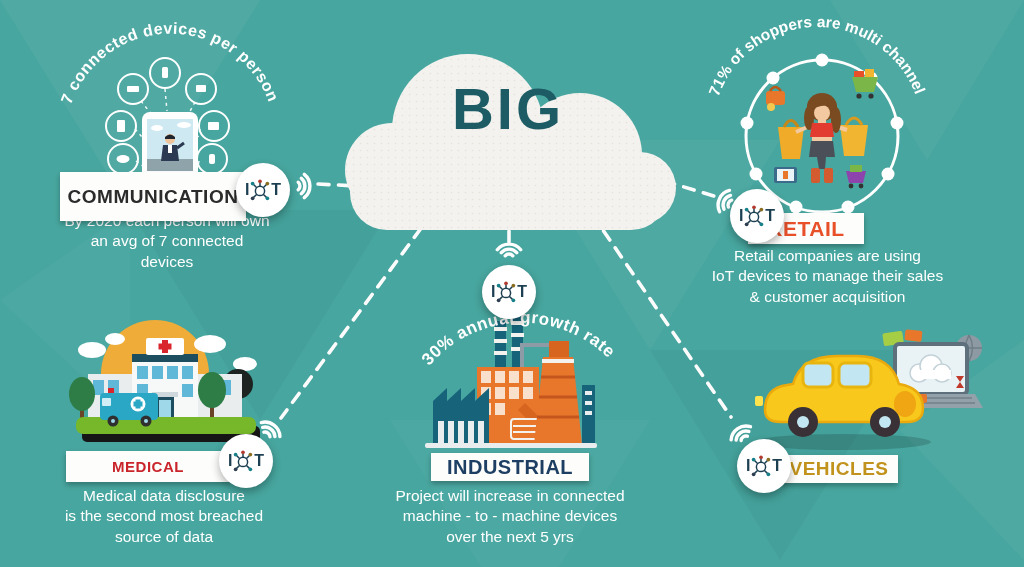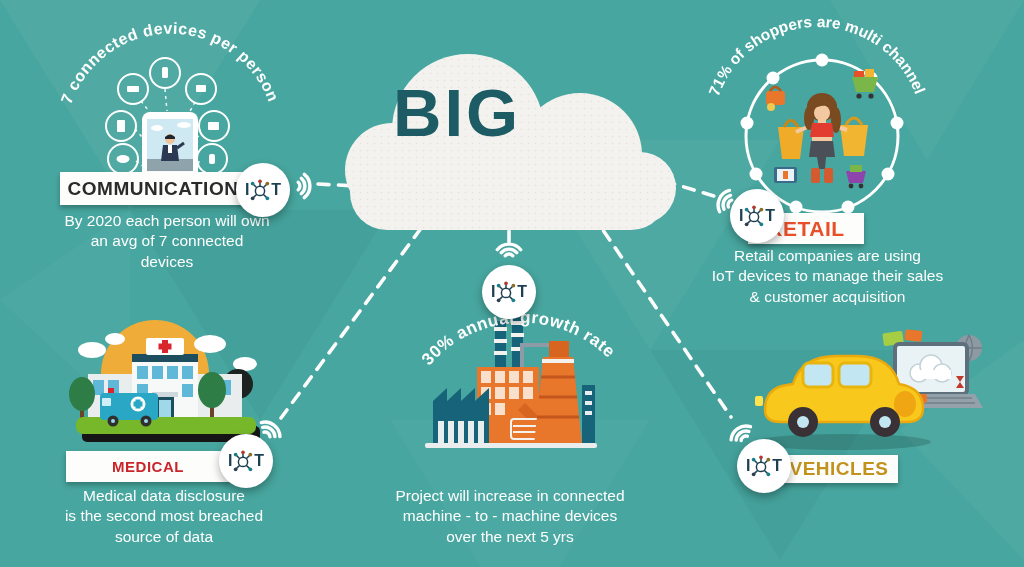--- a/index.html
+++ b/index.html
@@ -5,36 +5,36 @@
   html,body{margin:0;padding:0;background:#2e7d78;}
   .canvas{
     position:relative;width:1024px;height:567px;overflow:hidden;
     background:#47a69f;
     font-family:"Liberation Sans",sans-serif;
   }
   svg.art{position:absolute;left:0;top:0;z-index:1;}
   .overlay{position:absolute;z-index:3;}
   
   .bigdata{
-    left:393px;top:82px;width:230px;text-align:left;z-index:3;
-    color:#1d5c64;font-weight:bold;font-size:67px;line-height:.92;
+    left:393px;top:82px;width:230px;text-align:center;z-index:3;
+    color:#1d5c64;font-weight:bold;font-size:58px;line-height:.92;
     letter-spacing:3px;
   }
   
   .logo{
     right:19px;top:26px;z-index:3;color:#ffffff;font-weight:bold;
     font-family:"DejaVu Serif",serif;font-size:25px;letter-spacing:.5px;
   }
   
   .banner{
     position:absolute;z-index:4;background:#fdfdfc;display:flex;
     align-items:center;justify-content:center;font-weight:bold;
     box-shadow:0 3px 5px rgba(0,0,0,.28);letter-spacing:.5px;
   }
-  .banner.comm{left:60px;top:172px;width:186px;height:33px;font-size:19px;color:#2b2b2b;}
+  .banner.comm{left:60px;top:172px;width:186px;height:49px;font-size:19px;color:#2b2b2b;}
   .banner.retail{left:748px;top:213px;width:116px;height:31px;font-size:21px;color:#e8502a;}
   .banner.medical{left:66px;top:451px;width:164px;height:31px;font-size:15px;color:#c9252b;}
   .banner.industrial{left:431px;top:453px;width:158px;height:28px;font-size:20px;color:#1d3f63;}
   .banner.vehicles{left:780px;top:455px;width:118px;height:28px;font-size:19px;color:#c2931c;}
   
   .desc{
     position:absolute;z-index:3;color:#ffffff;text-align:center;
     font-size:15.5px;line-height:1.32;white-space:pre-line;
   }
   .desc.comm{left:38px;top:211px;width:258px;}
@@ -362,20 +362,21 @@
   </svg>
 
   <div class="overlay bigdata">
     <div>BIG</div>
   </div>
 
 
   <div class="banner comm">COMMUNICATION</div>
   <div class="banner retail">RETAIL</div>
   <div class="banner medical">MEDICAL</div>
+  <div class="banner industrial">INDUSTRIAL</div>
   <div class="banner vehicles">VEHICLES</div>
 
   <div class="desc comm">By 2020 each person will own
 an avg of 7 connected
 devices</div>
   <div class="desc retail">Retail companies are using
 IoT devices to manage their sales
 &amp; customer acquisition</div>
   <div class="desc medical">Medical data disclosure
 is the second most breached

